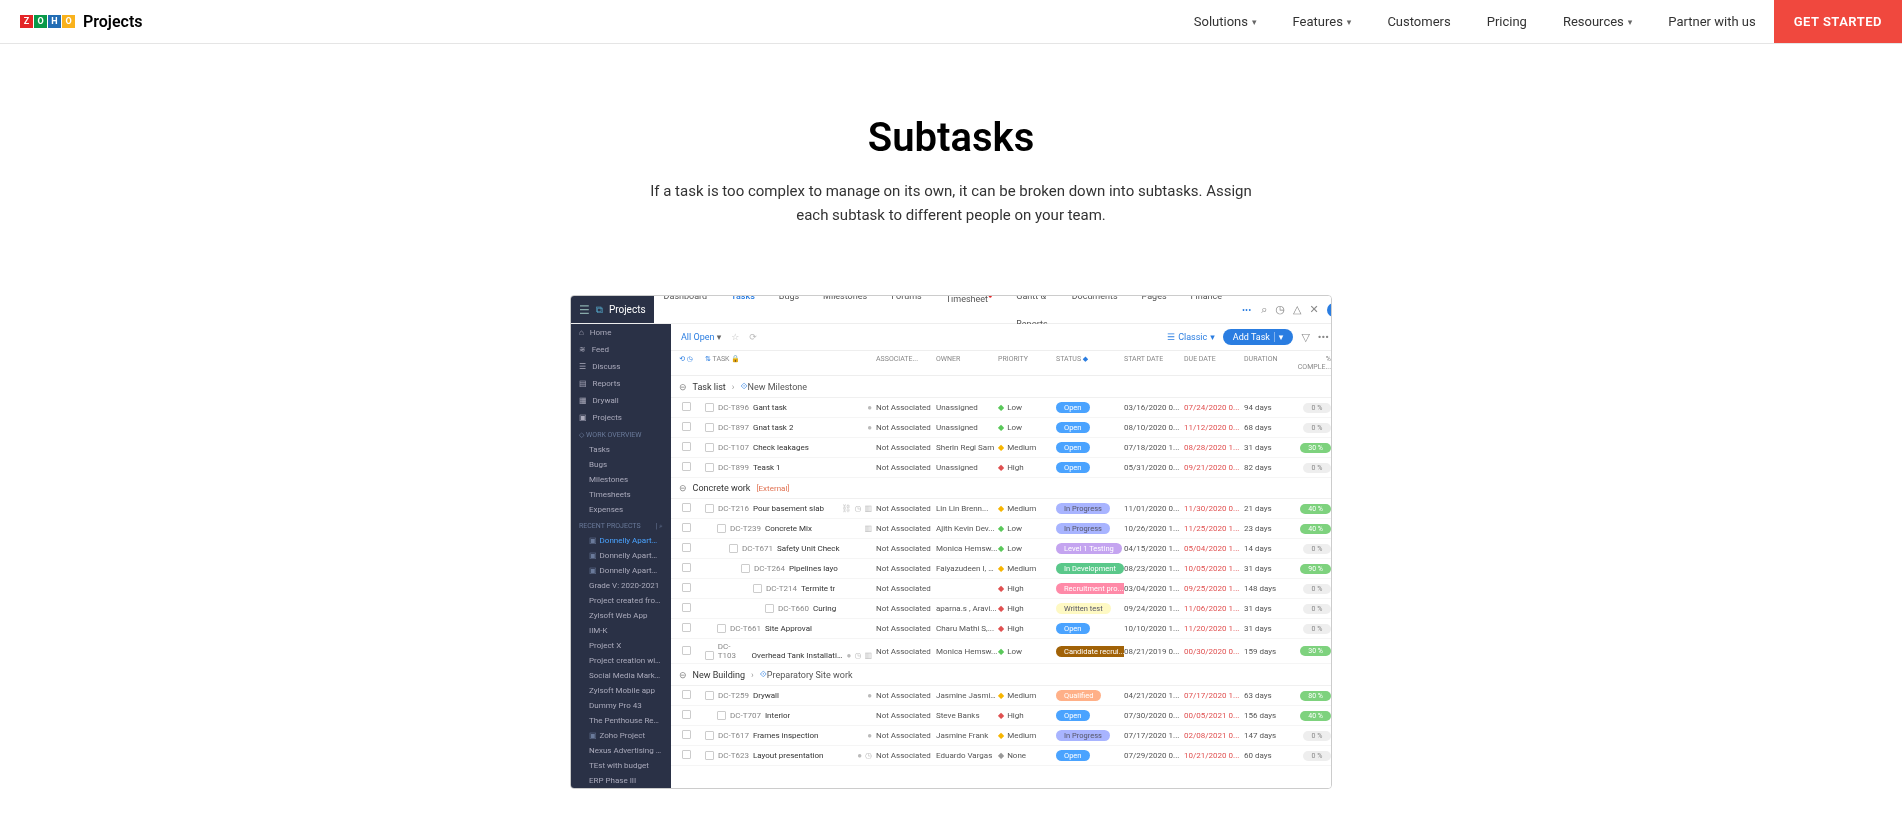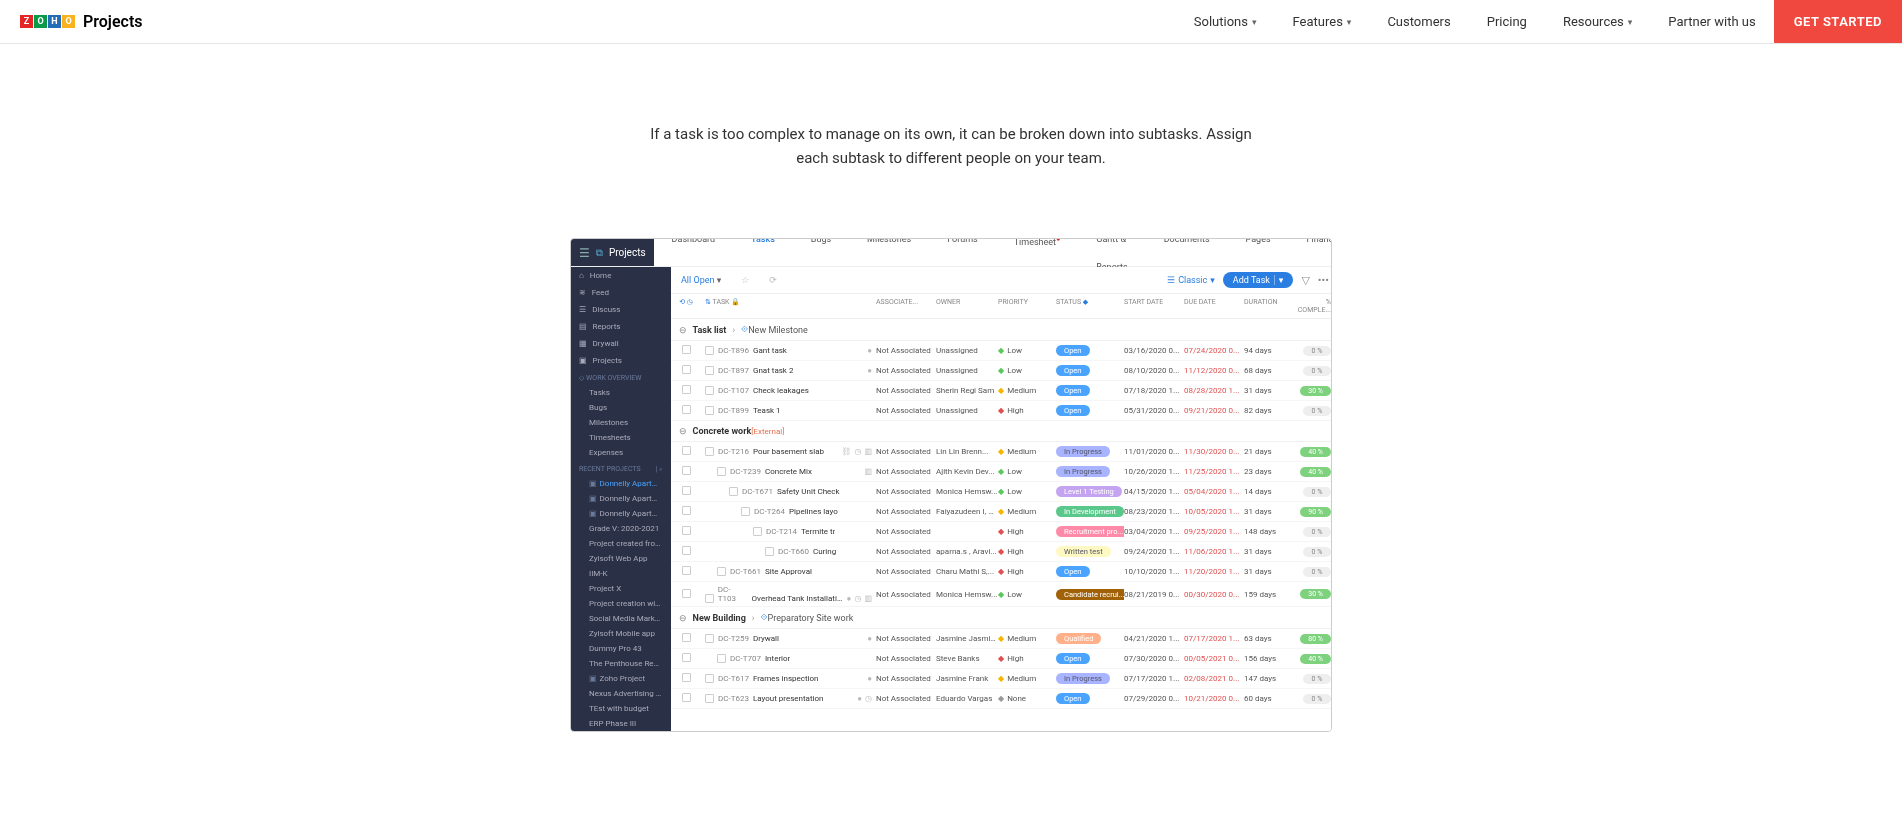--- a/index.html
+++ b/index.html
@@ -14,58 +14,58 @@
 .nav-item{padding:0 18px;font-size:13px;color:#333;cursor:pointer;display:flex;align-items:center;gap:4px}
 .caret-down{font-size:9px;color:#666}
 .cta-btn{background:#f0483e;color:#fff;padding:14px 20px;font-size:13px;font-weight:600;letter-spacing:0.5px;cursor:pointer}
 .hero{text-align:center;padding:70px 20px 40px}
 .hero h1{font-size:40px;font-weight:600;color:#000;margin-bottom:18px}
 .hero p{font-size:15px;color:#333;max-width:620px;margin:8px auto;line-height:1.6}
 .screenshot{width:762px;margin:20px auto;border:1px solid #ccc;border-radius:4px;overflow:hidden;font-size:9px}
 .app-head{display:flex;align-items:center;background:#fff;height:28px;border-bottom:1px solid #eee}
 .app-brand{width:100px;background:#2a3146;color:#fff;display:flex;align-items:center;gap:6px;padding:0 8px;height:100%;font-size:10px}
 .hamburger{font-size:12px;color:#8aa}
-.app-tabs{display:flex;flex:1;padding-left:8px;gap:16px}
+.app-tabs{display:flex;flex:1;gap:4px}
 .app-tab{padding:0 10px;font-size:9px;color:#555;cursor:pointer;line-height:28px}
 .app-tab.active{color:#2a7de1;font-weight:500}
 .app-tab sup{color:#e42527;font-size:7px}
 .app-icons{display:flex;gap:8px;padding-right:10px;align-items:center}
 .app-icons span{font-size:11px;color:#888;cursor:pointer}
 .plus-circle{background:#2a7de1;color:#fff;border-radius:50%;width:14px;height:14px;display:inline-flex;align-items:center;justify-content:center;font-size:10px}
 .avatar{width:16px;height:16px;border-radius:50%;background:#c9a}
 .app-body{display:flex}
 .sidebar{width:100px;background:#2a3146;color:#aab;min-height:455px;font-size:8px}
 .side-item{padding:4px 8px;display:flex;align-items:center;gap:6px;cursor:pointer}
 .side-section{padding:5px 8px 3px;color:#6a7a9a;font-size:7px;display:flex;justify-content:space-between;}
 .side-sub{padding:3px 8px 3px 18px;cursor:pointer;white-space:nowrap;overflow:hidden;text-overflow:ellipsis}
 .side-sub.on{color:#4aa3ff}
 .main{flex:1;background:#fff}
 .toolbar{display:flex;align-items:center;justify-content:space-between;padding:5px 10px;border-bottom:1px solid #eee}
-.tb-left{display:flex;align-items:center;gap:20px;color:#2a7de1;font-size:9px}
+.tb-left{display:flex;align-items:center;gap:10px;color:#2a7de1;font-size:9px}
 .tb-right{display:flex;align-items:center;gap:8px}
 .classic-btn{color:#2a7de1;font-size:9px;cursor:pointer;display:flex;align-items:center;gap:3px}
 .add-task-btn{background:#2a7de1;color:#fff;padding:3px 10px;border-radius:10px;font-size:9px;cursor:pointer;display:flex;align-items:center;gap:4px}
 .filter-icon,.more-icon{color:#888;font-size:11px;cursor:pointer}
 .grid{width:100%}
 .grid-head{display:flex;padding:4px 0;border-bottom:1px solid #eee;color:#888;font-size:7px;text-transform:uppercase}
 .col-icons{width:30px;text-align:center}
 .col-task{width:175px;padding-left:4px}
 .col-assoc{width:60px}
 .col-owner{width:62px}
 .col-prio{width:58px}
 .col-status{width:68px}
 .col-date{width:60px}
 .col-dur{width:50px}
 .col-comp{width:45px;text-align:right;padding-right:8px}
 .group-row{display:flex;align-items:center;padding:5px 8px;background:#fff;font-size:9px;border-bottom:1px solid #f0f0f0}
 .group-chev{color:#888;margin-right:6px;font-size:9px}
-.group-name{font-weight:700;color:#333}
+.group-name{font-weight:400;color:#333}
 .group-bread{color:#999;margin:0 6px}
 .group-milestone{color:#555}
-.group-ext{color:#e07050;font-size:8px;}
+.group-ext{color:#e07050;font-size:8px;margin-left:6px}
 .milestone-icon{color:#2a7de1}
 .row{display:flex;align-items:center;padding:3px 0;border-bottom:1px solid #f5f5f5;font-size:8px;min-height:20px}
 .chk{width:30px;text-align:center;color:#bbb}
 .task-cell{width:175px;display:flex;align-items:flex-end;gap:4px;padding-left:4px}
 .task-id{color:#888;font-size:8px}
 .task-name{color:#333;white-space:nowrap;overflow:hidden;text-overflow:ellipsis}
 .indent-1{padding-left:16px}
 .indent-2{padding-left:28px}
 .indent-3{padding-left:40px}
 .indent-4{padding-left:52px}
@@ -103,20 +103,21 @@
       <div class="nav-item">Features<span class="caret-down">▾</span></div>
       <div class="nav-item">Customers</div>
       <div class="nav-item">Pricing</div>
       <div class="nav-item">Resources<span class="caret-down">▾</span></div>
       <div class="nav-item">Partner with us</div>
       <div class="cta-btn">GET STARTED</div>
     </div>
 </div>
 
 <div class="hero">
+  <h1>Subtasks</h1>
   <p>If a task is too complex to manage on its own, it can be broken down into subtasks. Assign each subtask to different people on your team.</p>
 </div>
 
 <div class="screenshot">
   <div class="app-head">
     <div class="app-brand">
       <span class="hamburger">☰</span>
       <span style="color:#5ac">⧉</span>
       <span>Projects</span>
     </div>

